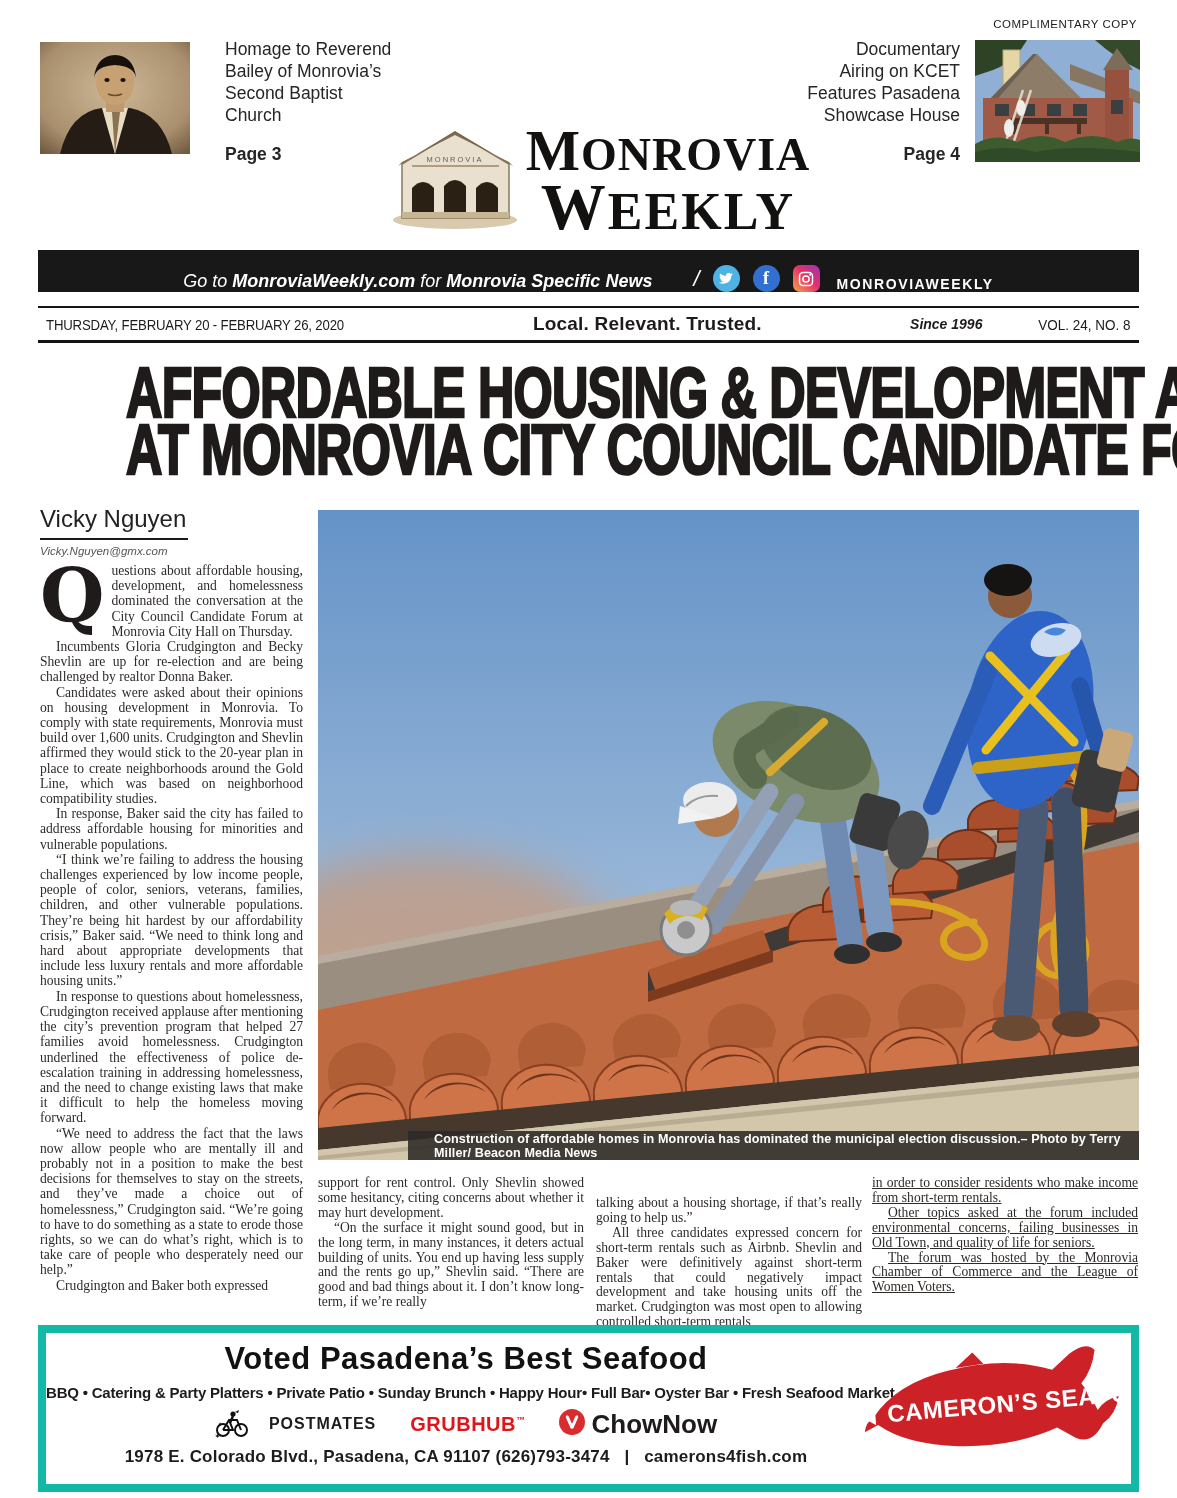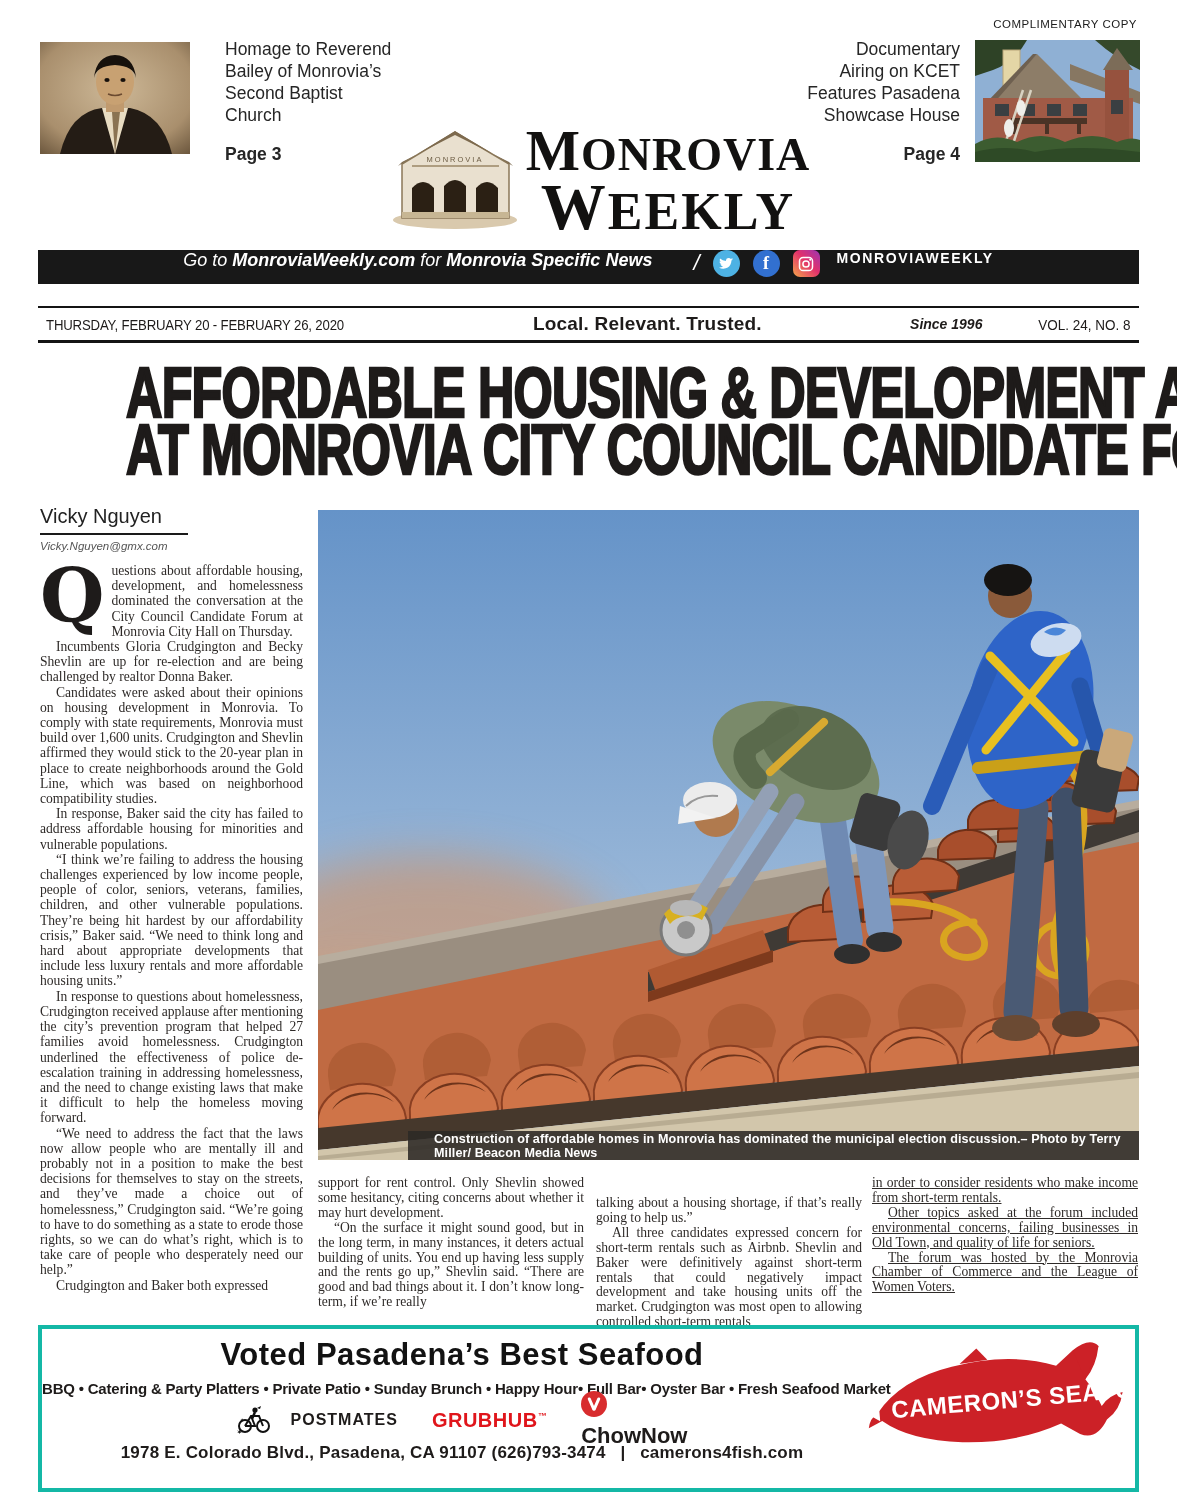--- a/index.html
+++ b/index.html
@@ -14,21 +14,21 @@
   .teaser-page { margin-top:17px; font-weight:700; font-size:17.5px; }
   .teaser-right-text { position:absolute; top:38px; left:728px; width:232px; text-align:right; font-size:17.5px; line-height:22px; color:#262626; font-weight:500; }
   .house-photo { position:absolute; top:40px; left:975px; width:165px; height:122px; }
   .logo-building { position:absolute; top:122px; left:388px; width:135px; height:108px; }
   .wordmark { position:absolute; top:126px; left:518px; width:300px; text-align:center; font-family:"Liberation Serif", serif; color:#121110; }
   .wordmark .l1 { font-size:46px; letter-spacing:1px; font-weight:600; line-height:50px; }
   .wordmark .l2 { font-size:52px; letter-spacing:2px; font-weight:600; line-height:54px; }
   .wordmark .l1::first-letter, .wordmark .l2::first-letter { font-size:1.25em; }
 
   
-  .social-bar { position:absolute; top:250px; left:38px; width:1101px; height:34px; background:#181818; display:flex; align-items:flex-start; justify-content:center; gap:13px; }
+  .social-bar { position:absolute; top:250px; left:38px; width:1101px; height:42px; background:#181818; display:flex; align-items:flex-end; justify-content:center; gap:13px; }
   .social-text { color:#fff; font-style:italic; font-size:18px; }
   .social-text b { font-weight:700; }
   .slash { color:#fff; font-style:italic; font-size:22px; margin-left:28px; }
   .s-icon { width:27px; height:27px; border-radius:50%; display:flex; align-items:center; justify-content:center; }
   .tw { background:#4db2e4; }
   .fb { background:#3270d0; color:#fff; font-weight:700; font-size:18px; font-family:"Liberation Serif",serif; }
   .ig { background:linear-gradient(45deg,#f5a54a 0%,#e1306c 55%,#9b35b5 100%); border-radius:7px; }
   .handle { color:#fff; font-size:14px; letter-spacing:1.6px; font-weight:600; margin-left:4px; }
 
   
@@ -38,47 +38,47 @@
   .d-since { font-size:14px; font-style:italic; font-weight:600; margin-right:46px; }
   .d-vol { font-size:15px; font-weight:500; transform:scaleX(.9); transform-origin:right center; }
   .d-right { display:flex; align-items:center; }
 
   
   .headline { position:absolute; top:364px; left:38px; width:1101px; text-align:center; }
   .headline-line { display:block; font-size:60px; font-weight:900; letter-spacing:-1px; color:#1e1b1a; white-space:nowrap; transform:scale(.84,1.18); transform-origin:center; line-height:57px; -webkit-text-stroke:2.2px #1e1b1a; }
 
   
   .byline-block { position:absolute; top:505px; left:40px; width:263px; }
-  .byline { font-size:20px; color:#222; padding-bottom:5px; border-bottom:2px solid #1a1a1a; display:inline-block; min-width:148px; }
+  .byline { font-size:24px; color:#222; padding-bottom:5px; border-bottom:2px solid #1a1a1a; display:inline-block; min-width:148px; }
   .byline-email { font-size:11.5px; font-style:italic; color:#555; margin-top:5px; }
   .col { font-family:"Liberation Serif", serif; font-size:13.6px; line-height:15.2px; text-align:justify; color:#2e2a28; overflow:hidden; }
   .col p { text-indent:16px; }
   .col p.noindent { text-indent:0; }
   .col1 { position:absolute; top:563px; left:40px; width:263px; height:752px; }
   .colB { position:absolute; top:1176px; height:144px; width:266px; line-height:14.9px; }
   .c2 { left:318px; } .c3 { left:596px;margin-top:20px; } .c4 { left:872px;text-decoration:underline; }
   .dropcap { float:left; font-family:"DejaVu Serif", serif; font-size:74px; line-height:60px; font-weight:600; padding:2px 7px 0 0; color:#1e1b1a; }
 
   
   .main-photo { position:absolute; top:510px; left:318px; width:821px; height:650px; }
   .main-photo svg { display:block; }
   .caption-bar { position:absolute; left:90px; right:0; bottom:0; height:29px; background:rgba(44,41,38,.88); display:flex; align-items:center; padding-left:26px; }
   .caption-text { color:#fff; font-size:12.6px; font-weight:700; letter-spacing:.1px; }
 
   
-  .ad { position:absolute; top:1325px; left:38px; width:1101px; height:167px; border:4px solid #14b8a6; background:#fff; }
+  .ad { position:absolute; top:1325px; left:38px; width:1101px; height:167px; border:8px solid #14b8a6; background:#fff; }
   .ad-left { position:absolute; left:0; top:0; width:840px; height:100%; text-align:center; padding-top:8px; }
   .ad-title { font-size:31px; font-weight:600; letter-spacing:.5px; color:#121212; }
   .ad-sub { font-size:13.5px; color:#7c7c7c; margin-top:2px; font-weight:500; }
   .ad-features { font-size:15px; font-weight:700; margin-top:7px; white-space:nowrap; letter-spacing:-.2px; }
   .ad-logos { display:flex; align-items:center; justify-content:center; gap:34px; margin-top:8px; height:30px; }
   .pm { display:flex; align-items:center; gap:20px; font-weight:800; letter-spacing:1px; font-size:16px; }
   .gh { color:#e0151b; font-weight:800; font-size:20px; letter-spacing:.5px; }
   .gh sup { font-size:9px; }
-  .cn { display:flex; align-items:flex-start; gap:6px; font-weight:800; font-size:22px;flex-direction:column; }
+  .cn { display:flex; align-items:flex-start; gap:6px; font-weight:800; font-size:26px; }
   .cn-icon { width:26px; height:26px; border-radius:50%; background:#d82c2e; position:relative; }
   .cn-icon::before, .cn-icon::after { content:""; position:absolute; width:3px; height:14px; background:#fff; border-radius:2px; top:6px; }
   .cn-icon::before { left:9px; transform:rotate(-24deg); }
   .cn-icon::after { left:14px; transform:rotate(24deg); }
   .ad-address { font-size:17px; font-weight:600; margin-top:8px; letter-spacing:.2px; }
   .fish { position:absolute; right:4px; top:12px; width:268px; height:122px; }
 </style>
 </head>
 <body>
 

